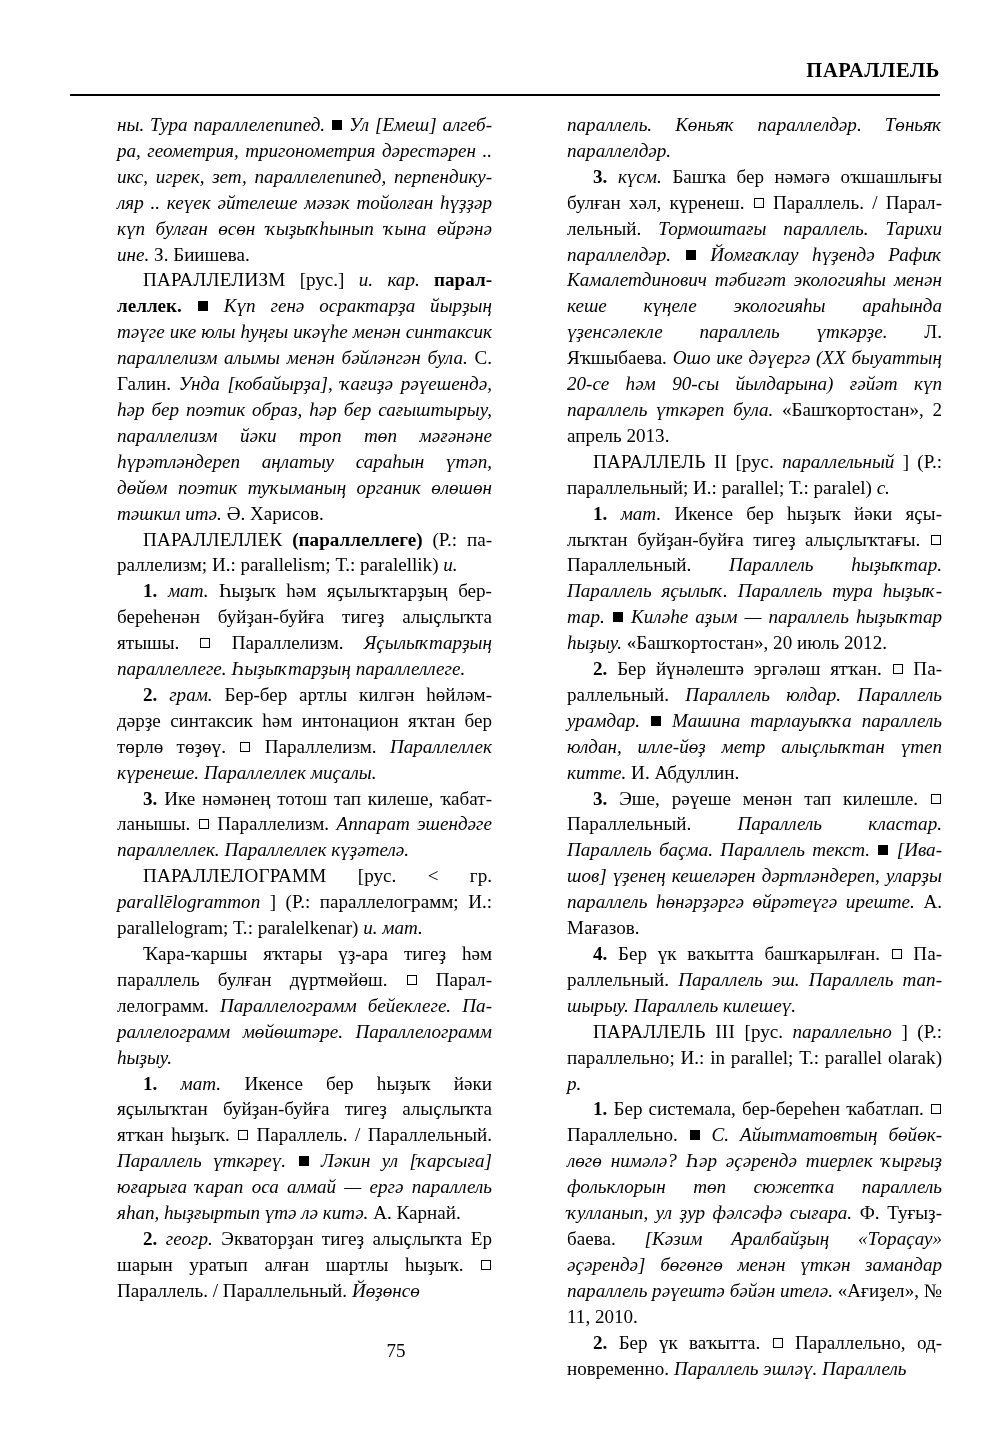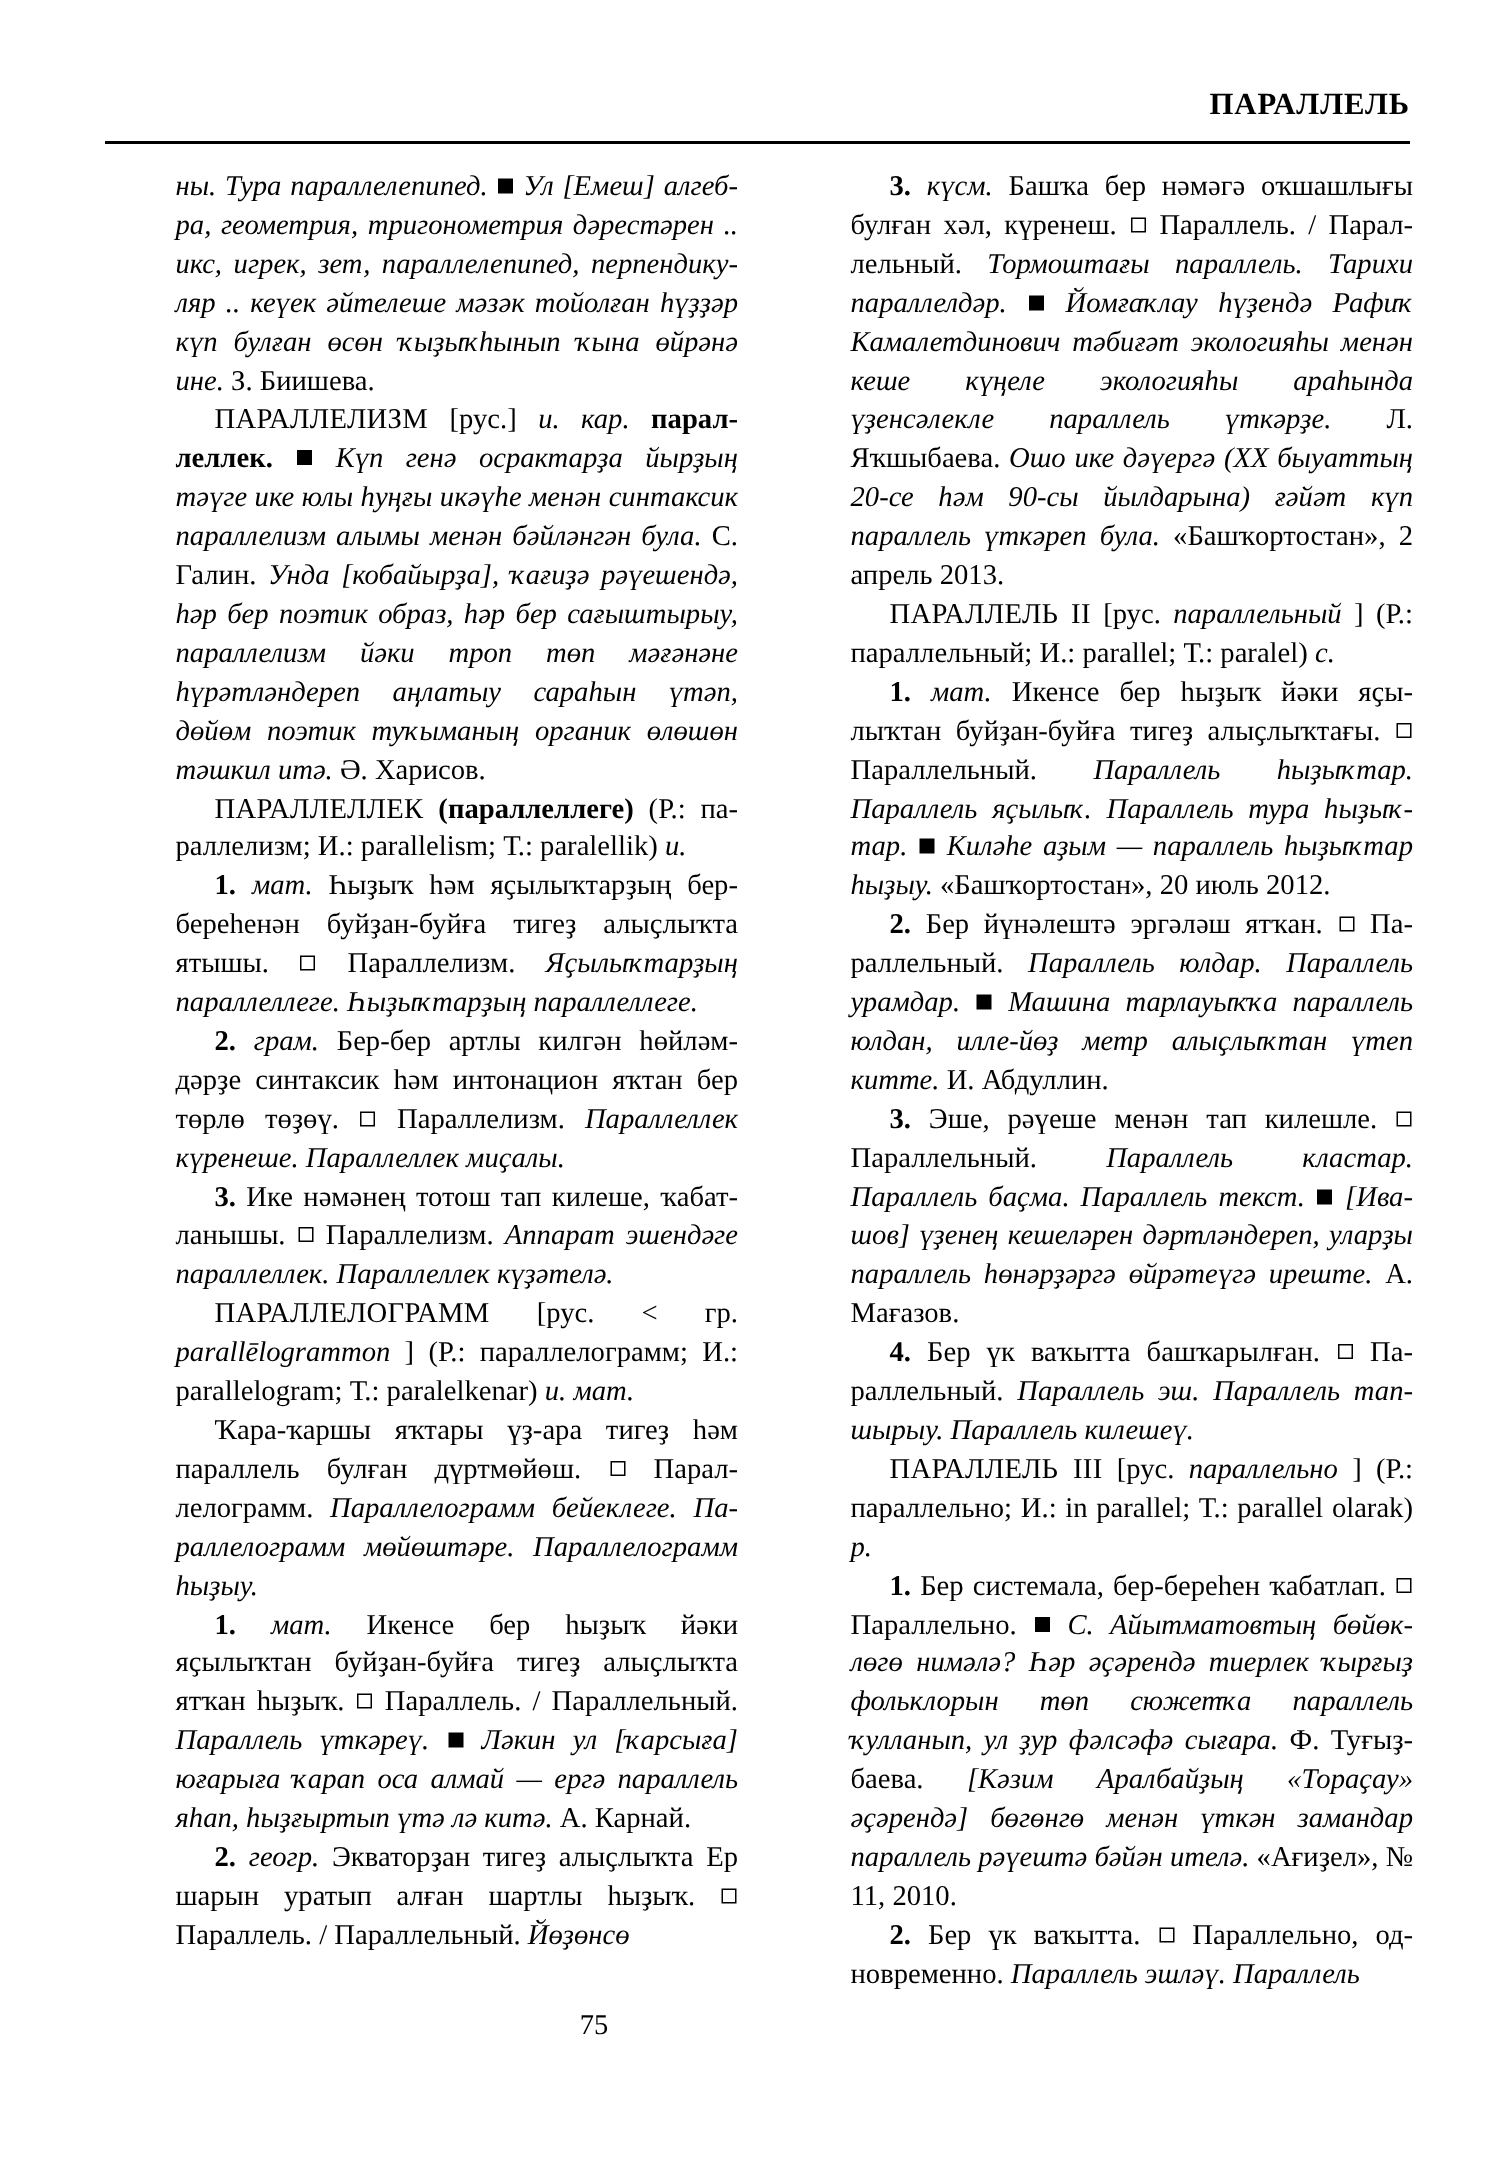--- a/index.html
+++ b/index.html
@@ -119,20 +119,21 @@
         <p><span class="hw">ПАРАЛЛЕЛЛЕК</span> <span class="bd">(параллеллеге)</span> <span class="rm">(Р.: па­раллелизм; И.: parallelism; Т.: paralellik)</span> <span class="it">и.</span></p>
         <p><span class="num">1.</span> <span class="it">мат.</span> <span class="rm">Һыҙыҡ һәм яҫылыҡтарҙың бер-береһенән буйҙан-буйға тигеҙ алыҫлыҡта ятышы.</span> <span class="sq"></span> <span class="rm">Параллелизм.</span> <span class="it">Яҫылыҡтарҙың параллеллеге. Һыҙыҡтарҙың параллеллеге.</span></p>
         <p><span class="num">2.</span> <span class="it">грам.</span> <span class="rm">Бер-бер артлы килгән һөйләм­дәрҙе синтаксик һәм интонацион яҡтан бер төрлө төҙөү.</span> <span class="sq"></span> <span class="rm">Параллелизм.</span> <span class="it">Параллеллек күренеше. Параллеллек миҫалы.</span></p>
         <p><span class="num">3.</span> <span class="rm">Ике нәмәнең тотош тап килеше, ҡабат­ланышы.</span> <span class="sq"></span> <span class="rm">Параллелизм.</span> <span class="it">Аппарат эшен­дәге параллеллек. Параллеллек күҙәтелә.</span></p>
         <p><span class="hw">ПАРАЛЛЕЛОГРАММ</span> <span class="rm">[рус. &lt; гр.</span> <span class="it">parallēlogrammon</span> <span class="rm">] (Р.: параллелограмм; И.: parallelogram; Т.: paralelkenar)</span> <span class="it">и. мат.</span></p>
         <p><span class="rm">Ҡара-ҡаршы яҡтары үҙ-ара тигеҙ һәм параллель булған дүртмөйөш.</span> <span class="sq"></span> <span class="rm">Парал­лелограмм.</span> <span class="it">Параллелограмм бейеклеге. Па­раллелограмм мөйөштәре. Параллелограмм һыҙыу.</span></p>
         <p><span class="num">1.</span> <span class="it">мат.</span> <span class="rm">Икенсе бер һыҙыҡ йәки яҫылыҡтан буйҙан-буйға тигеҙ алыҫлыҡта ятҡан һыҙыҡ.</span> <span class="sq"></span> <span class="rm">Параллель. / Параллельный.</span> <span class="it">Параллель үткәреү.</span> <span class="fsq"></span> <span class="it">Ләкин ул [ҡарсыға] юғарыға ҡарап оса алмай — ергә параллель яһап, һыҙғыртып үтә лә китә.</span> <span class="rm">А. Карнай.</span></p>
         <p><span class="num">2.</span> <span class="it">геогр.</span> <span class="rm">Экваторҙан тигеҙ алыҫлыҡта Ер шарын уратып алған шартлы һыҙыҡ.</span> <span class="sq"></span> <span class="rm">Параллель. / Параллельный.</span> <span class="it">Йөҙөнсө</span></p>
       </div>
     <div class="col" id="col-right">
+        <p class="noind"><span class="it">параллель. Көньяҡ параллелдәр. Төньяҡ параллелдәр.</span></p>
         <p><span class="num">3.</span> <span class="it">күсм.</span> <span class="rm">Башҡа бер нәмәгә оҡшашлығы булған хәл, күренеш.</span> <span class="sq"></span> <span class="rm">Параллель. / Парал­лельный.</span> <span class="it">Тормоштағы параллель. Тарихи параллелдәр.</span> <span class="fsq"></span> <span class="it">Йомғаҡлау һүҙендә Рафиҡ Камалетдинович тәбиғәт экологияһы менән кеше күңеле экологияһы араһында үҙенсәлекле параллель үткәрҙе.</span> <span class="rm">Л. Яҡшыбаева.</span> <span class="it">Ошо ике дәүергә (XX быуаттың 20-се һәм 90-сы йыл­дарына) ғәйәт күп параллель үткәреп була.</span> <span class="rm">«Башҡортостан», 2 апрель 2013.</span></p>
         <p><span class="hw">ПАРАЛЛЕЛЬ II</span> <span class="rm">[рус.</span> <span class="it">параллельный</span> <span class="rm">] (Р.: параллельный; И.: parallel; Т.: paralel)</span> <span class="it">с.</span></p>
         <p><span class="num">1.</span> <span class="it">мат.</span> <span class="rm">Икенсе бер һыҙыҡ йәки яҫы­лыҡтан буйҙан-буйға тигеҙ алыҫлыҡтағы.</span> <span class="sq"></span> <span class="rm">Параллельный.</span> <span class="it">Параллель һыҙыҡтар. Параллель яҫылыҡ. Параллель тура һыҙыҡ­тар.</span> <span class="fsq"></span> <span class="it">Киләһе аҙым — параллель һыҙыҡтар һыҙыу.</span> <span class="rm">«Башҡортостан», 20 июль 2012.</span></p>
         <p><span class="num">2.</span> <span class="rm">Бер йүнәлештә эргәләш ятҡан.</span> <span class="sq"></span> <span class="rm">Па­раллельный.</span> <span class="it">Параллель юлдар. Параллель урамдар.</span> <span class="fsq"></span> <span class="it">Машина тарлауыҡҡа параллель юлдан, илле-йөҙ метр алыҫлыҡтан үтеп китте.</span> <span class="rm">И. Абдуллин.</span></p>
         <p><span class="num">3.</span> <span class="rm">Эше, рәүеше менән тап килеш­ле.</span> <span class="sq"></span> <span class="rm">Параллельный.</span> <span class="it">Параллель кластар. Параллель баҫма. Параллель текст.</span> <span class="fsq"></span> <span class="it">[Ива­шов] үҙенең кешеләрен дәртләндереп, уларҙы параллель һөнәрҙәргә өйрәтеүгә иреште.</span> <span class="rm">А. Мағазов.</span></p>
         <p><span class="num">4.</span> <span class="rm">Бер үк ваҡытта башҡарылған.</span> <span class="sq"></span> <span class="rm">Па­раллельный.</span> <span class="it">Параллель эш. Параллель тап­шырыу. Параллель килешеү.</span></p>
         <p><span class="hw">ПАРАЛЛЕЛЬ III</span> <span class="rm">[рус.</span> <span class="it">параллельно</span> <span class="rm">] (Р.: параллельно; И.: in parallel; Т.: parallel olarak)</span> <span class="it">р.</span></p>
         <p><span class="num">1.</span> <span class="rm">Бер системала, бер-береһен ҡабатлап.</span> <span class="sq"></span> <span class="rm">Параллельно.</span> <span class="fsq"></span> <span class="it">С. Айытматовтың бөйөк­лөгө нимәлә? Һәр әҫәрендә тиерлек ҡыр­ғыҙ фольклорын төп сюжетҡа параллель ҡулланып, ул ҙур фәлсәфә сығара.</span> <span class="rm">Ф. Туғыҙ­баева.</span> <span class="it">[Кәзим Аралбайҙың «Тораҫау» әҫәрендә] бөгөнгө менән үткән замандар параллель рәүештә бәйән ителә.</span> <span class="rm">«Ағиҙел», № 11, 2010.</span></p>
         <p><span class="num">2.</span> <span class="rm">Бер үк ваҡытта.</span> <span class="sq"></span> <span class="rm">Параллельно, од­новременно.</span> <span class="it">Параллель эшләү. Параллель</span></p>
       </div>

